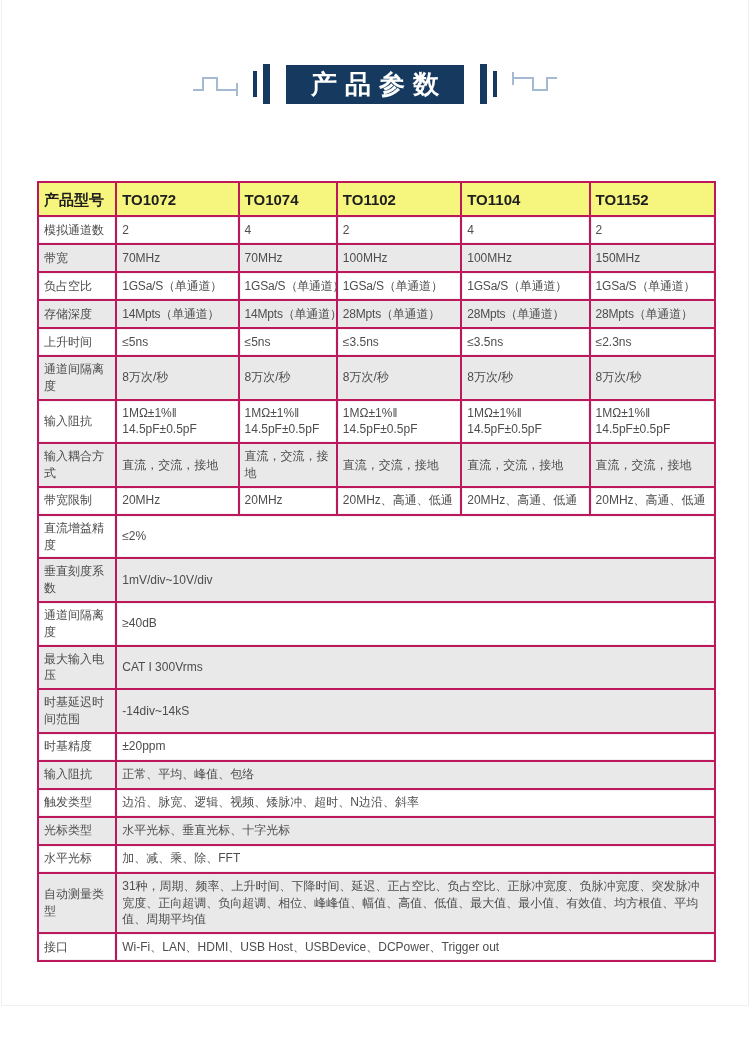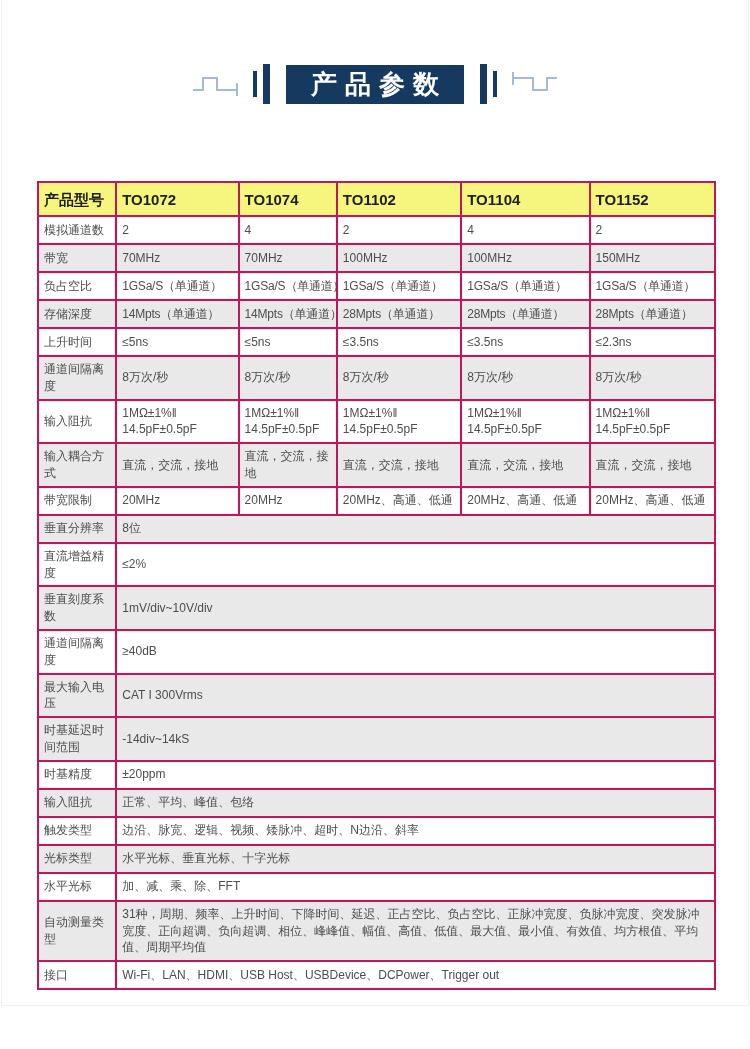--- a/index.html
+++ b/index.html
@@ -208,24 +208,20 @@
             <td>直流，交流，接地</td>
           </tr>
           <tr class="row-white">
             <th class="label">带宽限制</th>
             <td>20MHz</td>
             <td>20MHz</td>
             <td>20MHz、高通、低通</td>
             <td>20MHz、高通、低通</td>
             <td>20MHz、高通、低通</td>
           </tr>
-          <tr class="row-gray">
-            <th class="label">垂直分辨率</th>
-            <td colspan="5" class="center">8位</td>
-          </tr>
           <tr class="row-white">
             <th class="label">直流增益精度</th>
             <td colspan="5" class="center">≤2%</td>
           </tr>
           <tr class="row-gray">
             <th class="label">垂直刻度系数</th>
             <td colspan="5" class="center">1mV/div~10V/div</td>
           </tr>
           <tr class="row-white">
             <th class="label">通道间隔离度</th>

